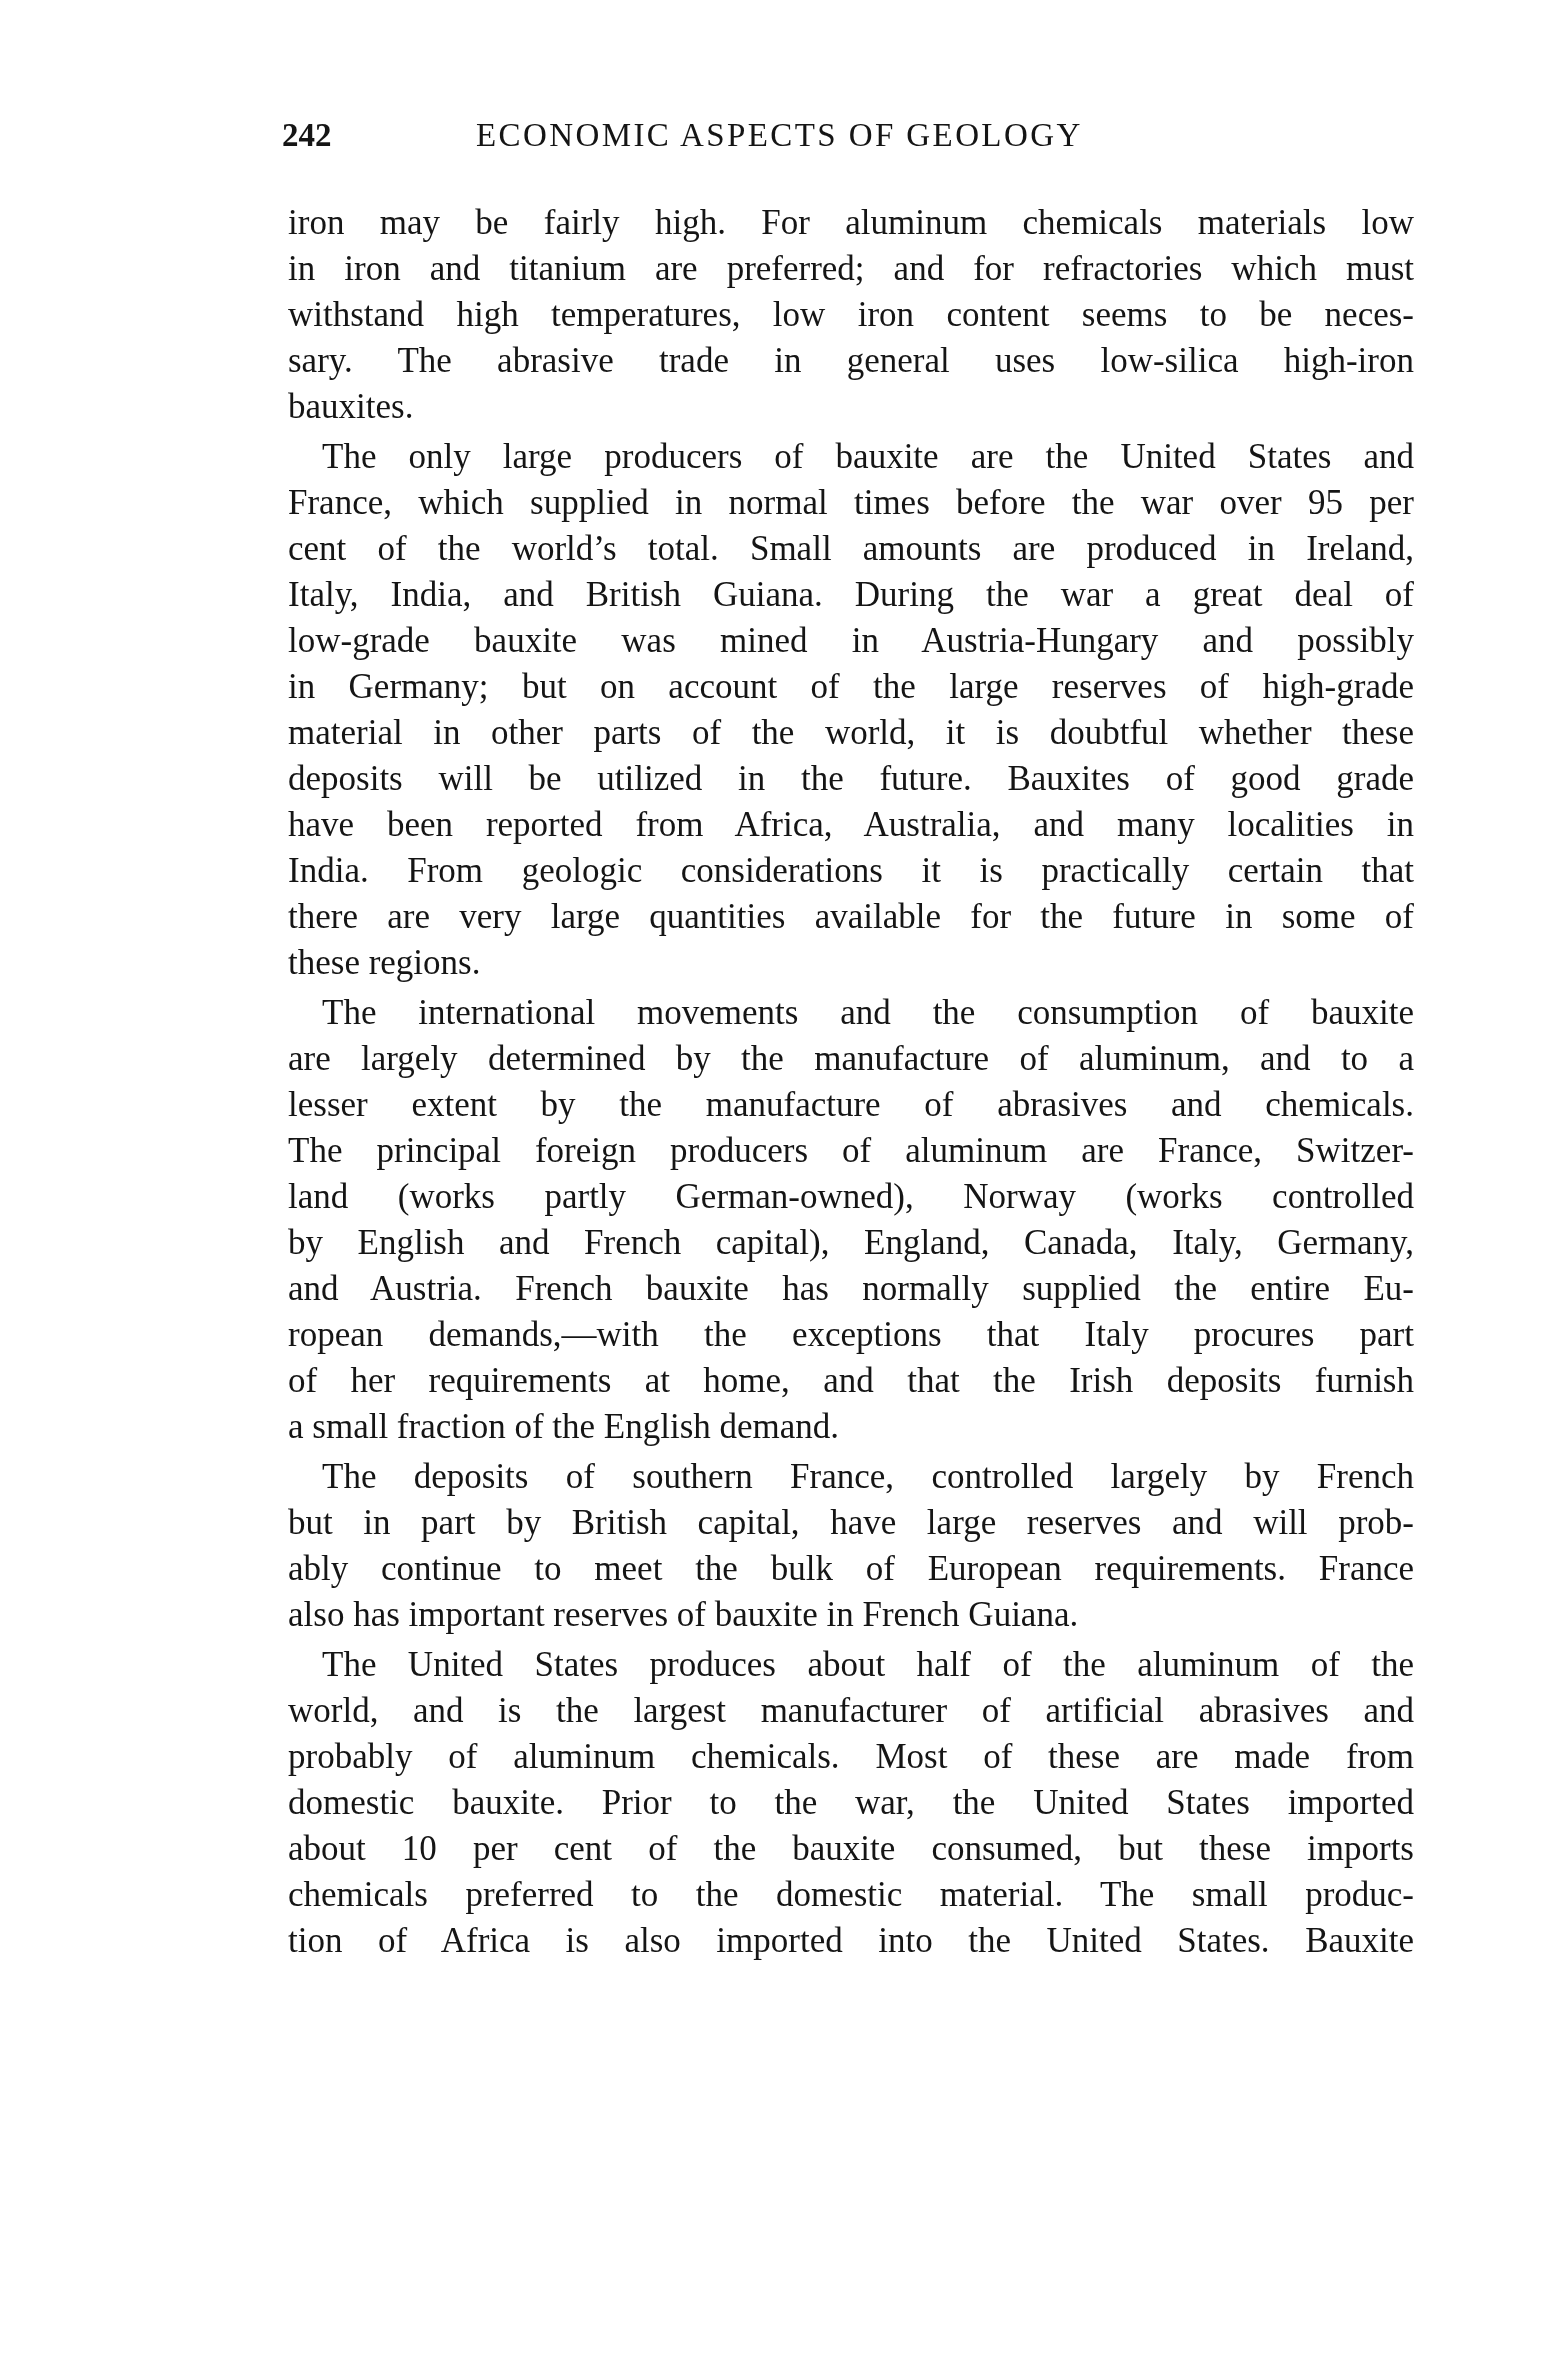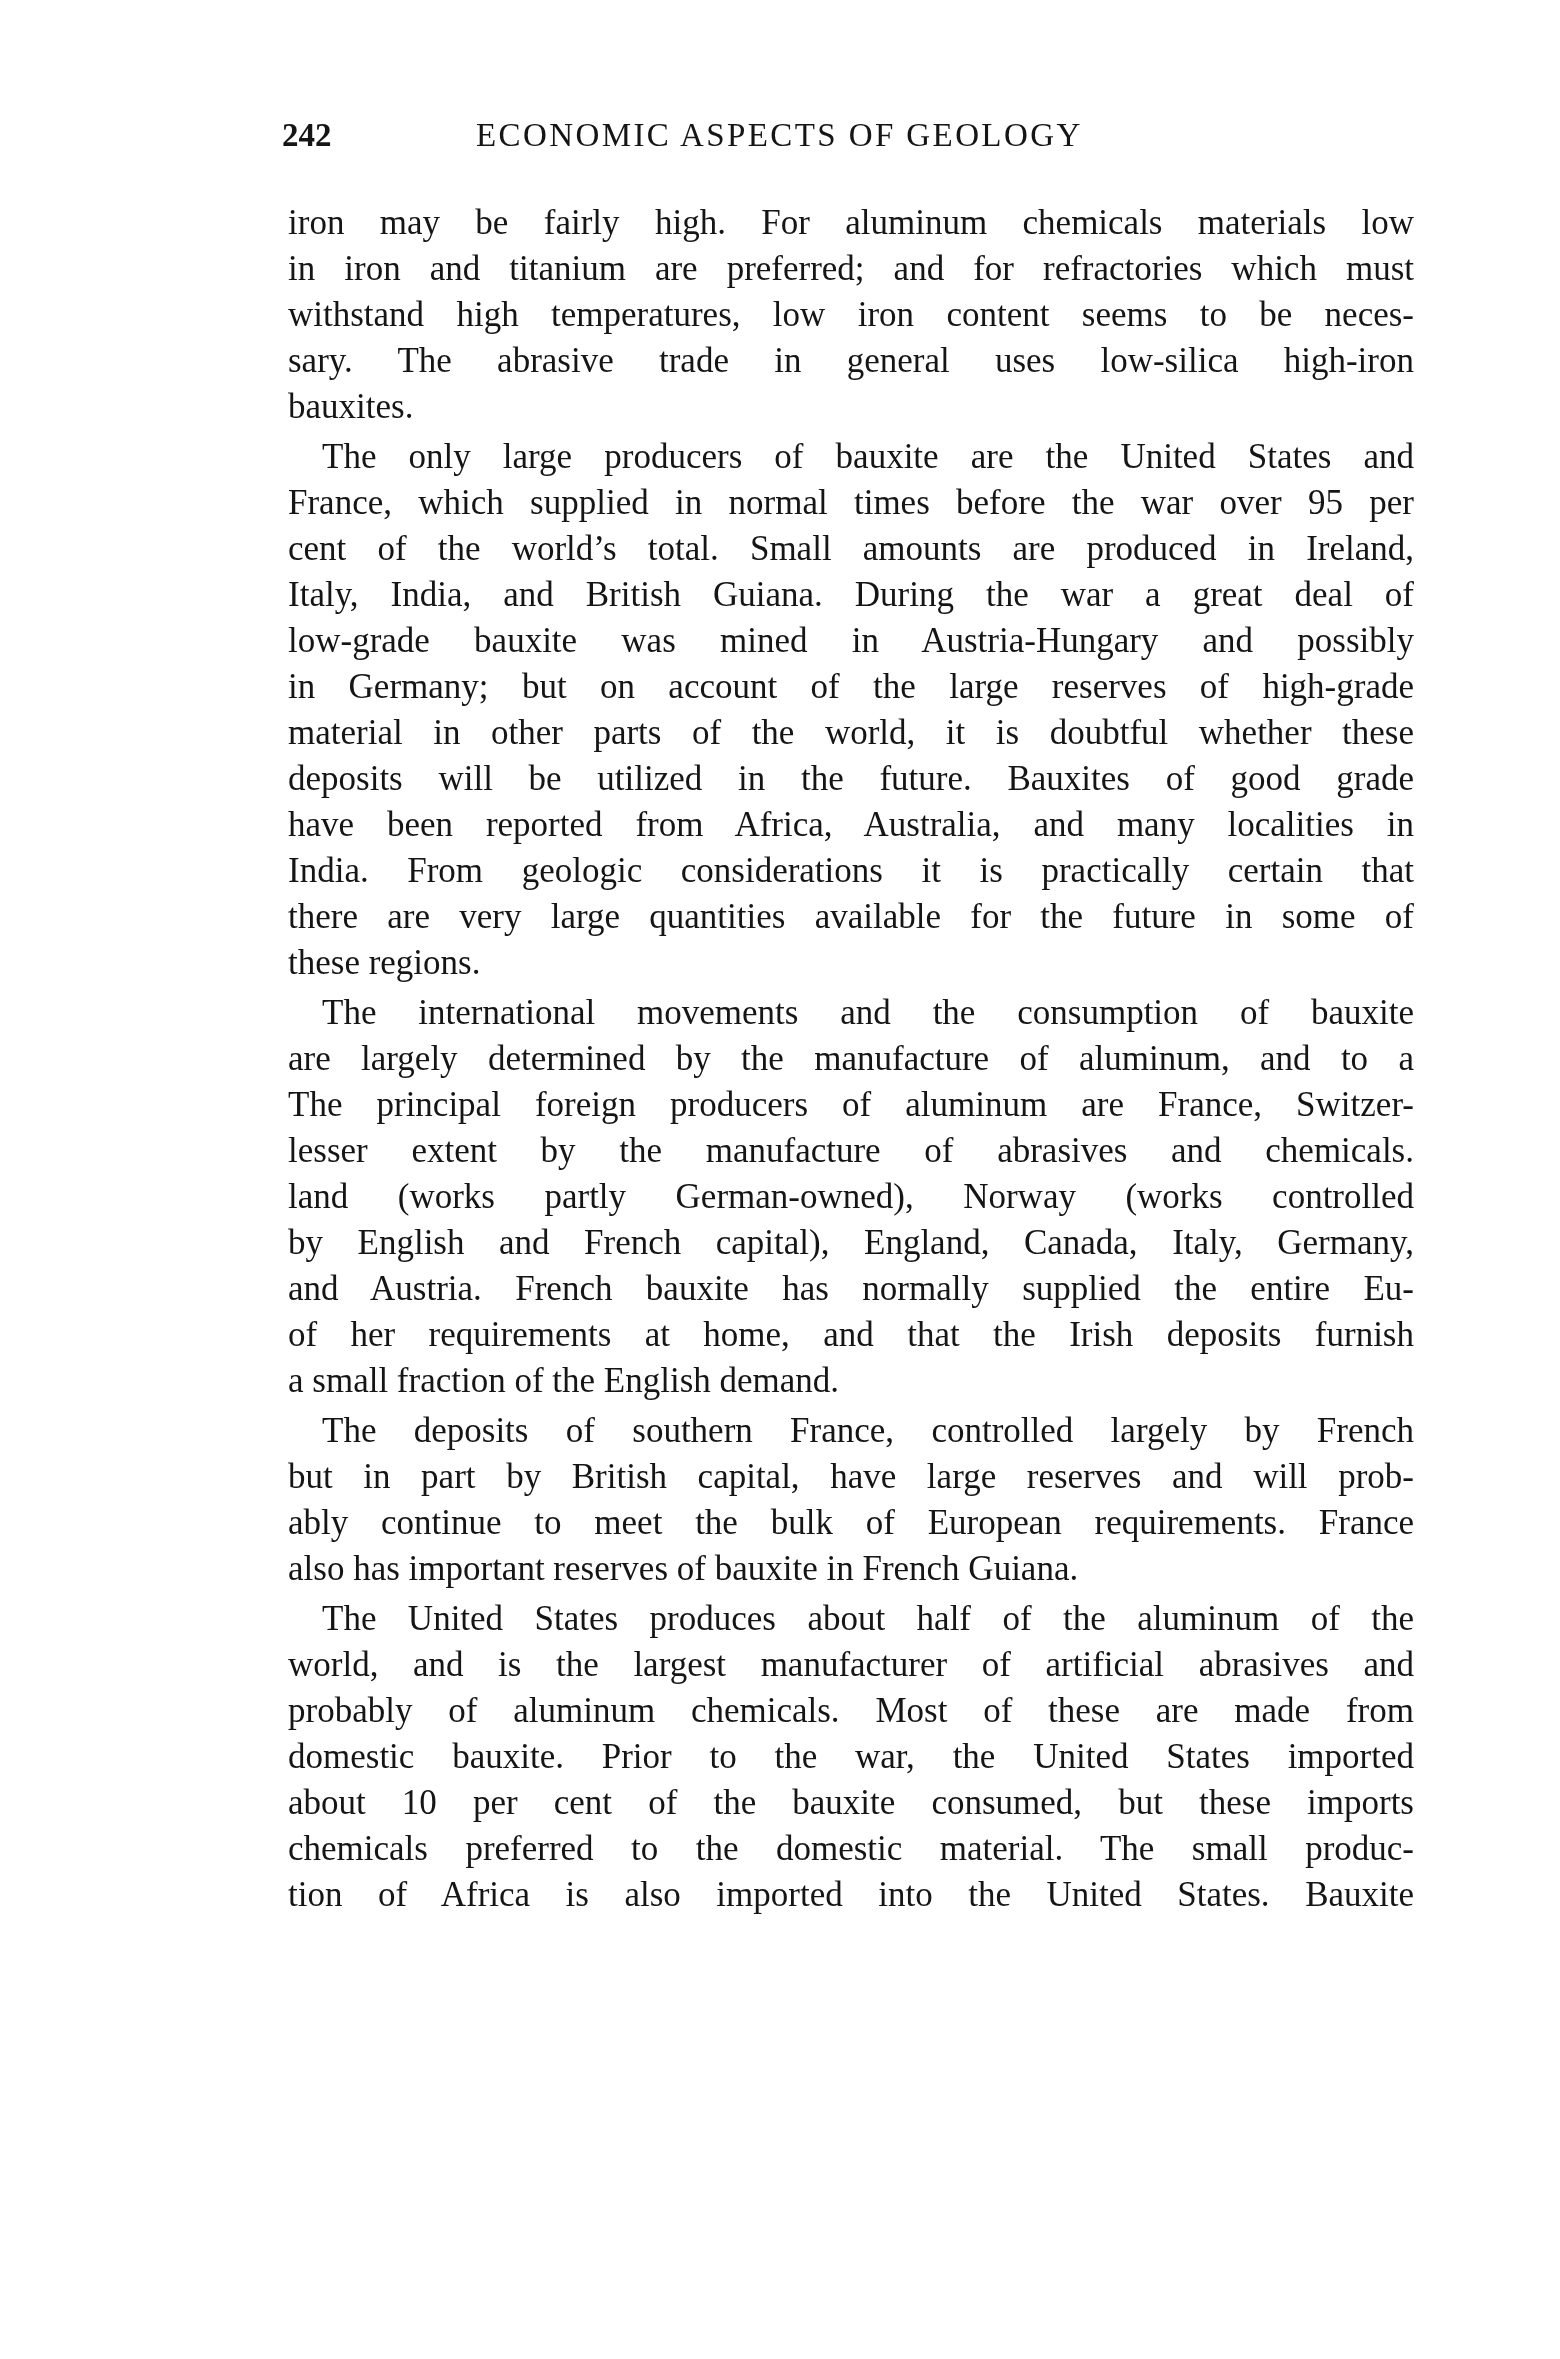--- a/index.html
+++ b/index.html
@@ -56,25 +56,26 @@
       <span class="line">deposits will be utilized in the future.  Bauxites of good grade</span>
       <span class="line">have been reported from Africa, Australia, and many localities in</span>
       <span class="line">India.  From geologic considerations it is practically certain that</span>
       <span class="line">there are very large quantities available for the future in some of</span>
       <span class="line last">these regions.</span>
     </p>
 
     <p class="para">
       <span class="line first">The international movements and the consumption of bauxite</span>
       <span class="line">are largely determined by the manufacture of aluminum, and to a</span>
+      <span class="line">lesser extent by the manufacture of abrasives and chemicals.</span>
       <span class="line">The principal foreign producers of aluminum are France, Switzer-</span>
-      <span class="line">lesser extent by the manufacture of abrasives and chemicals.</span>
       <span class="line">land (works partly German-owned), Norway (works controlled</span>
       <span class="line">by English and French capital), England, Canada, Italy, Germany,</span>
       <span class="line">and Austria.  French bauxite has normally supplied the entire Eu-</span>
+      <span class="line">ropean demands,—with the exceptions that Italy procures part</span>
       <span class="line">of her requirements at home, and that the Irish deposits furnish</span>
       <span class="line last">a small fraction of the English demand.</span>
     </p>
 
     <p class="para">
       <span class="line first">The deposits of southern France, controlled largely by French</span>
       <span class="line">but in part by British capital, have large reserves and will prob-</span>
       <span class="line">ably continue to meet the bulk of European requirements.  France</span>
       <span class="line last">also has important reserves of bauxite in French Guiana.</span>
     </p>

